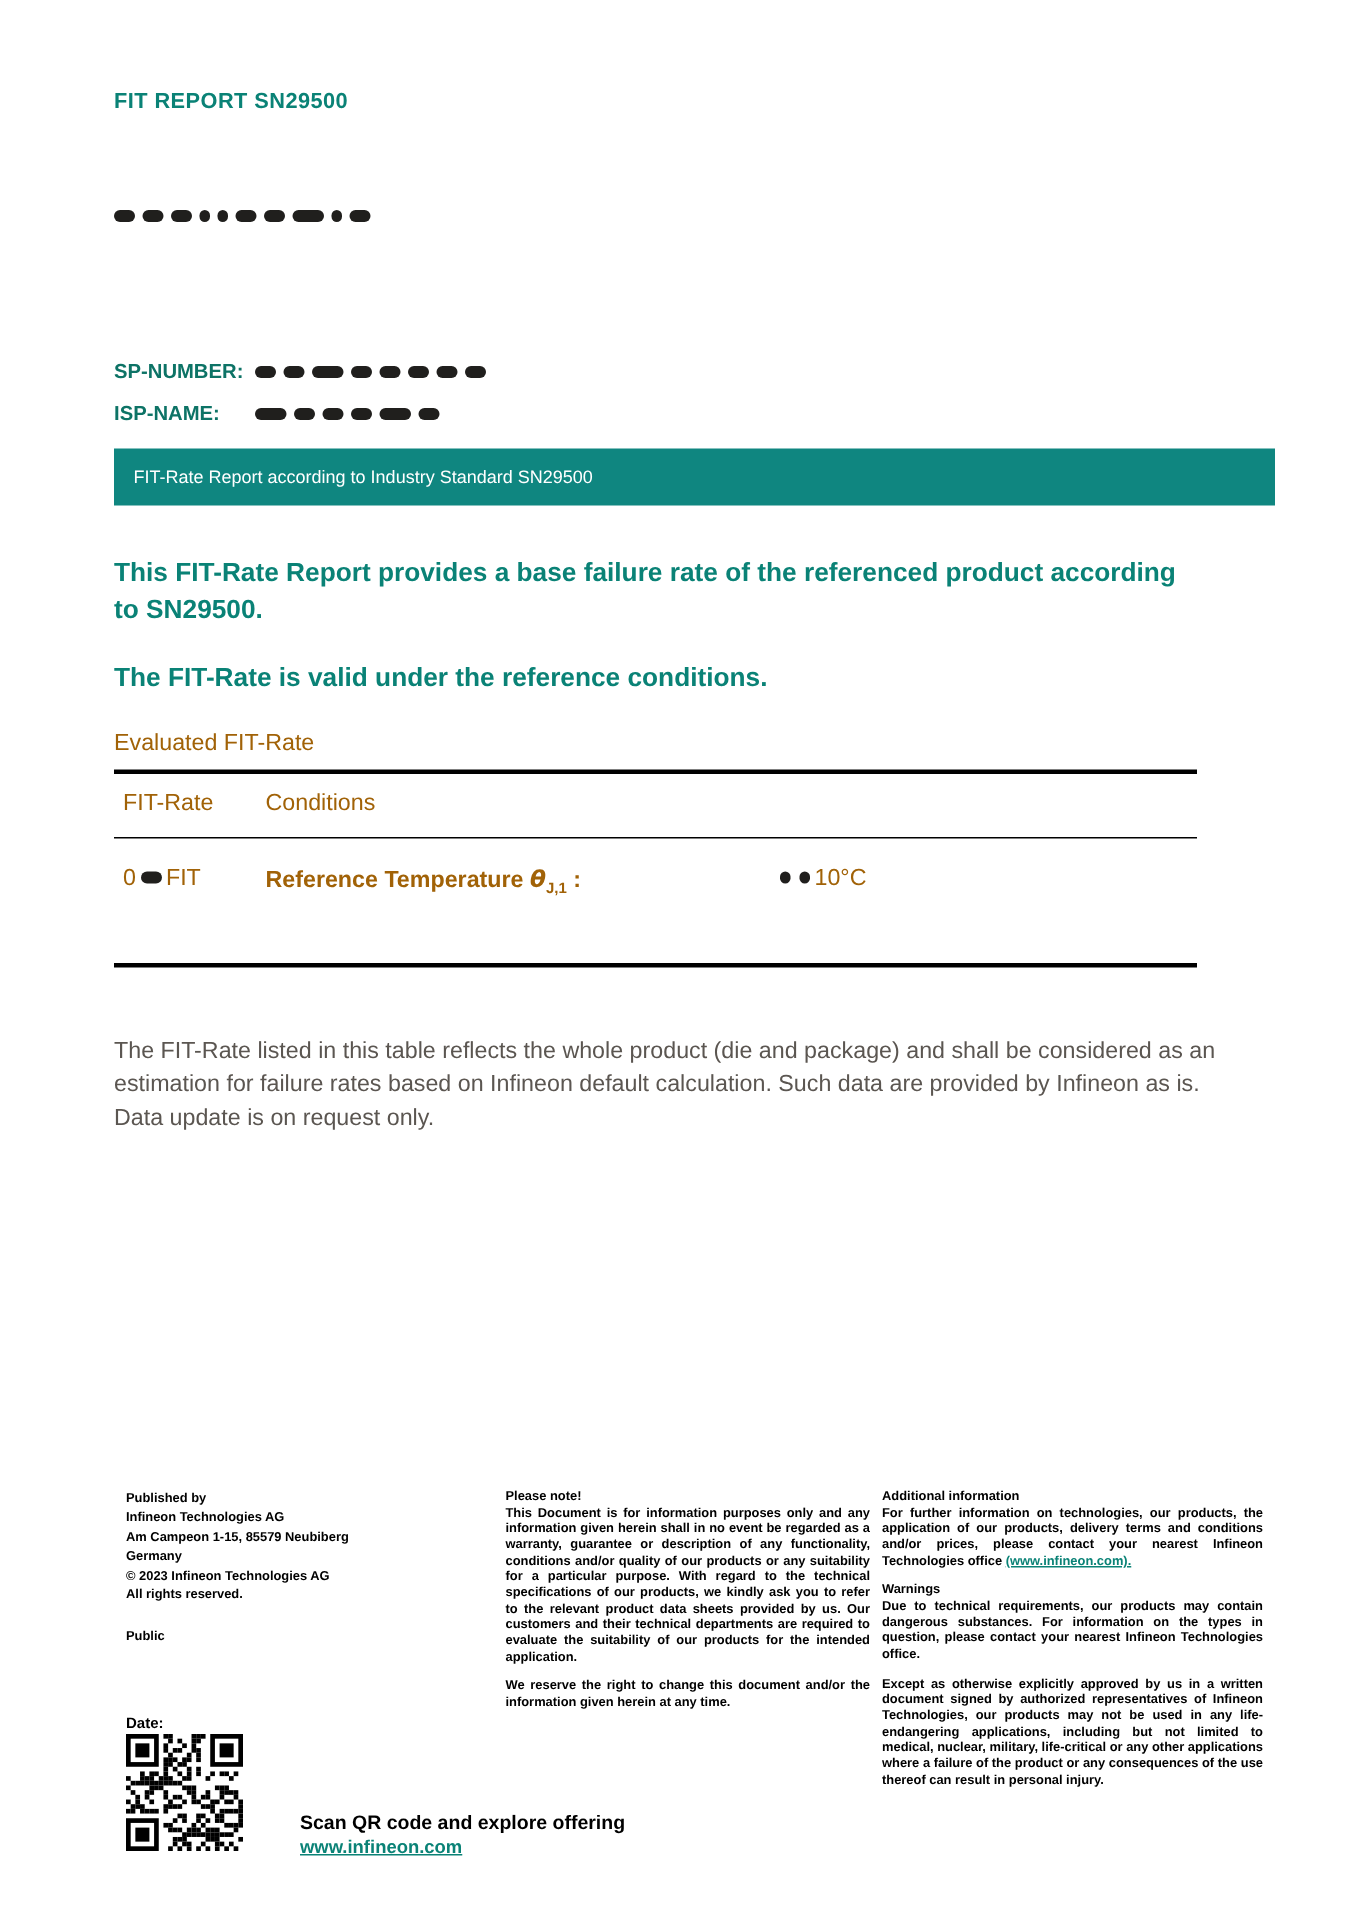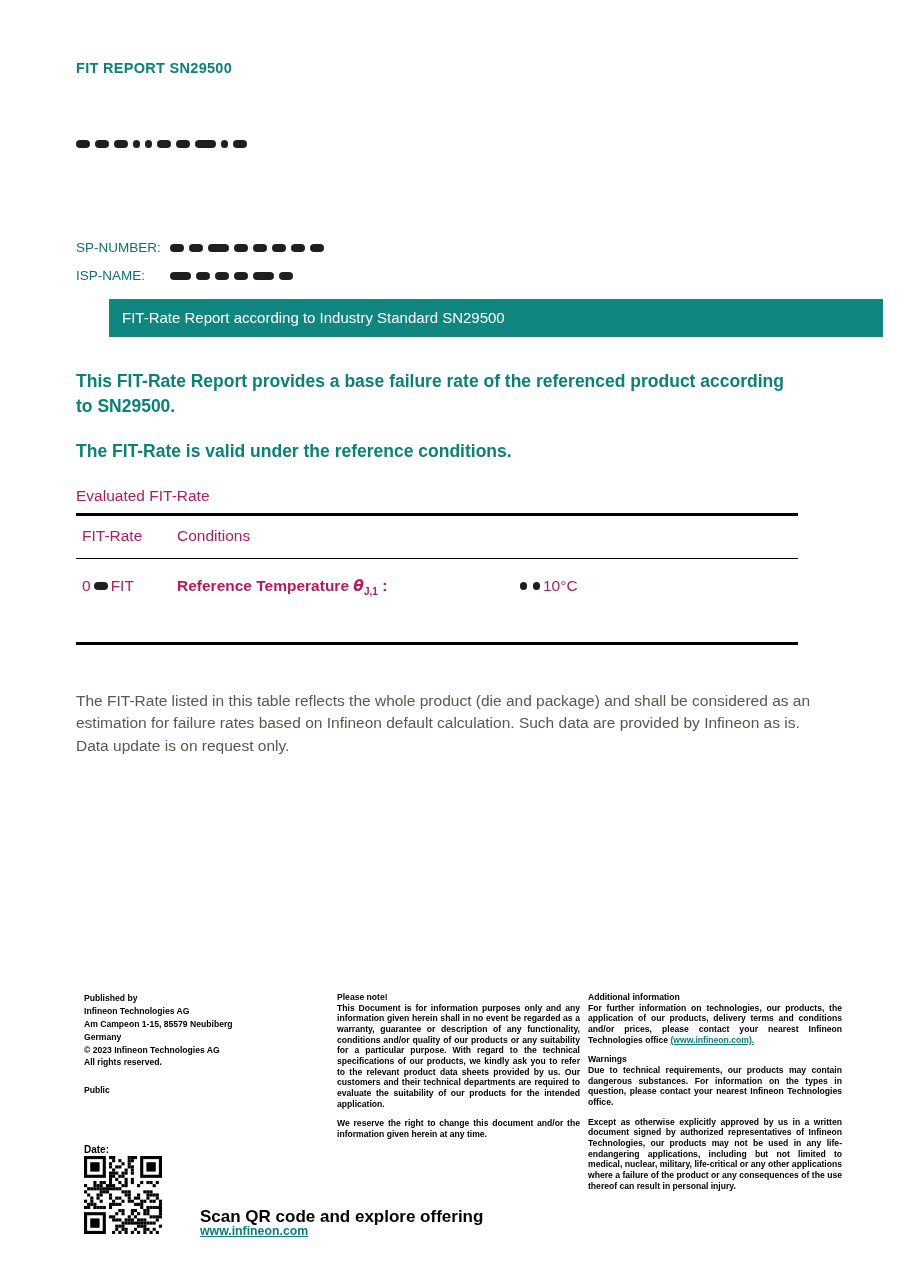--- a/index.html
+++ b/index.html
@@ -13,31 +13,31 @@
   .logo { position:absolute; left:676px; top:52px; width:160px; height:78px; }
   .logo svg { width:100%; height:100%; }
 
   .redact-line { position:absolute; height:10px; display:flex; align-items:center; }
   .pill { display:inline-block; height:8px; border-radius:4.5px; background:#201f1d; margin-right:5px; vertical-align:middle; }
   .redact-inline .pill { margin:0 3px 2px 3px; }
   .product-redact { left:76px; top:139px; }
   .sp-val { left:170px; top:243px; }
   .isp-val { left:170px; top:271px; }
 
-  .field-label { position:absolute; left:76px; font-size:13.5px; font-weight:400; color:#0d7366; }
+  .field-label { position:absolute; left:76px; font-size:13.5px; font-weight:700; color:#0d7366; }
   .sp-label { top:240px; }
   .isp-label { top:268px; }
 
-  .banner { position:absolute; left:76px; top:299px; width:774px; height:38px; background:#0F8680; color:#fff; font-size:15px; line-height:38px; padding-left:13px;margin-left:33px; }
+  .banner { position:absolute; left:76px; top:299px; width:774px; height:38px; background:#0F8680; color:#fff; font-size:12px; line-height:38px; padding-left:13px; }
 
   .lead { position:absolute; left:76px; width:715px; color:#0A8276; font-weight:700; font-size:17.5px; line-height:1.42; }
   .lead-1 { top:369px; }
   .lead-2 { top:439px; }
 
-  .fit-table { position:absolute; left:76px; top:487px; width:722px; color:#be185d; }
+  .fit-table { position:absolute; left:76px; top:487px; width:722px; color:#a16207; }
   .t-title { font-size:15.5px; padding-bottom:8px; }
   .rule { width:100%; }
   .rule.thick { border-top:3px solid #000; }
   .rule.thin { border-top:1px solid #000; }
   .t-head { position:relative; padding:11px 0 13px; font-size:15.5px; }
   .t-head .c-fit { margin-left:6px; }
   .t-head .c-cond { position:absolute; left:101px; top:11px; }
   .t-row { position:relative; padding:18px 0 47px; font-size:15.5px; }
   .t-row .c-fit { margin-left:6px; }
   .t-row .cond-label { position:absolute; left:101px; top:18px;font-weight:bold; }
@@ -53,21 +53,21 @@
   .c1 .public { margin-top:15px; }
   .c2 { left:337px; width:243px; }
   .c3 { left:588px; width:254px; }
   .f-title { font-weight:700; }
   .f-title.gap { margin-top:9px; }
   .f-p { margin:0 0 9px; text-align:justify; }
   .f-link { color:#0A8276; text-decoration:underline; cursor:pointer; }
 
   .date-label { position:absolute; left:84px; top:1144px; font-size:10px; font-weight:700; color:#000; }
   .qr { position:absolute; left:84px; top:1156px; width:78px; height:78px; background:#fff; }
-  .qr-caption { position:absolute; left:200px; top:1207px; font-size:17px; font-weight:700; color:#000; }
+  .qr-caption { position:absolute; left:200px; top:1207px; font-size:13px; font-weight:700; color:#000; }
   .qr-link { position:absolute; left:200px; top:1224px; font-size:12.3px; font-weight:700; color:#0A8276; text-decoration:underline; cursor:pointer; }
 </style>
 </head>
 <body>
 
 <div class="page">
 
   <div class="doc-title">FIT REPORT SN29500</div>
 
 

